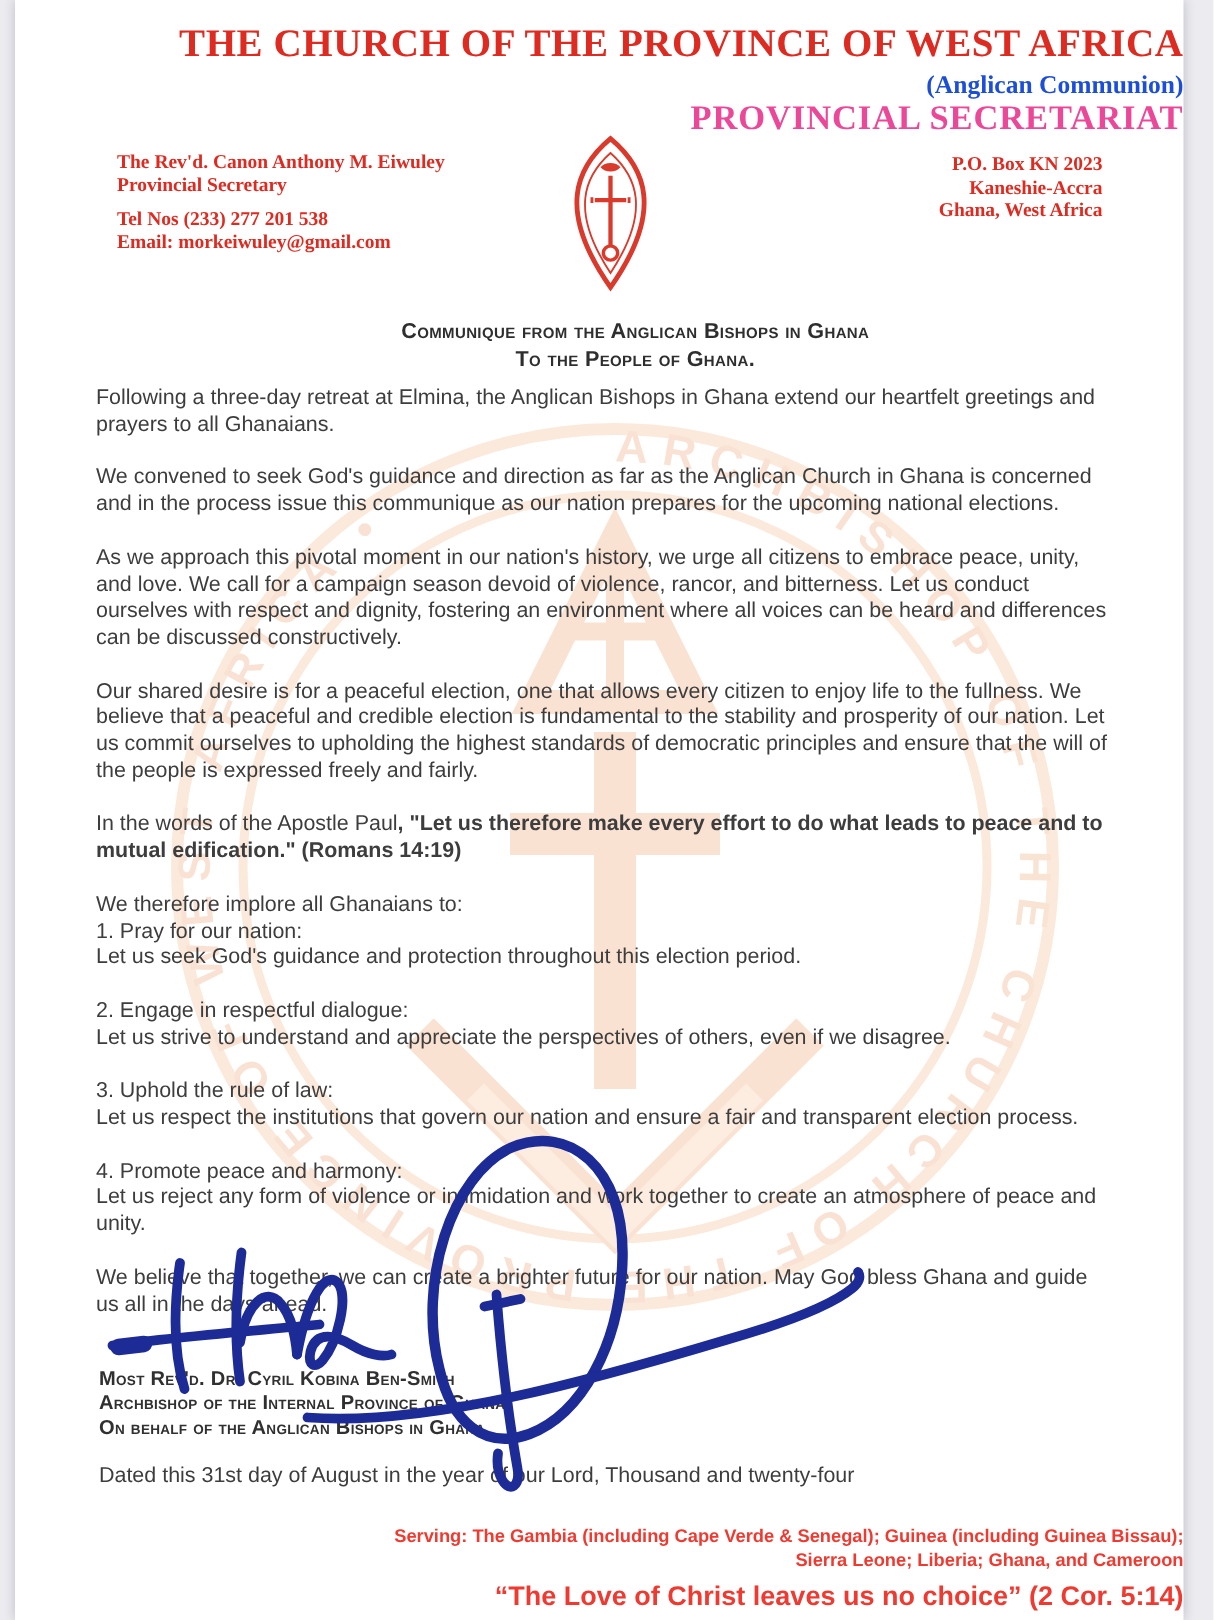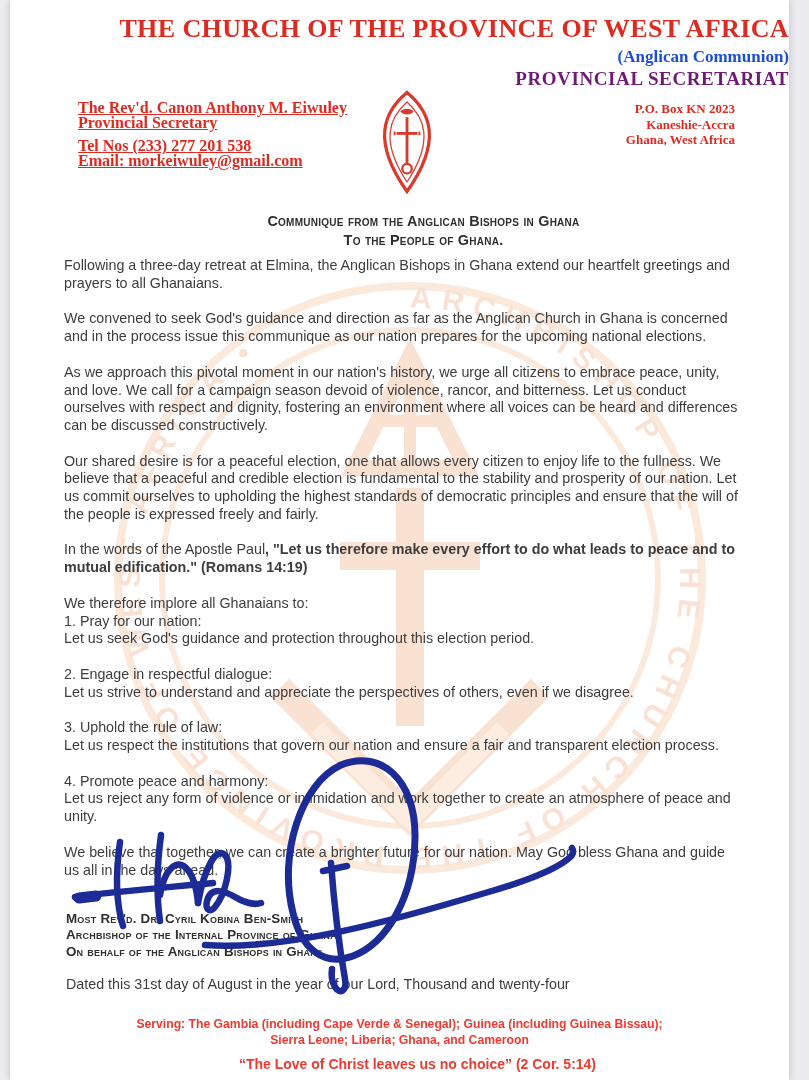--- a/index.html
+++ b/index.html
@@ -19,28 +19,28 @@
   .hdr-title{
     font-family:"Liberation Serif",serif;font-weight:bold;
     font-size:26px;color:#dd2b21;letter-spacing:.4px;line-height:30px;
   }
   .hdr-sub{
     font-family:"Liberation Serif",serif;font-weight:bold;
     font-size:17px;color:#1d4ed8;line-height:21px;margin-top:2px;
   }
   .hdr-sec{
     font-family:"Liberation Serif",serif;font-weight:bold;
-    font-size:19px;color:#701a75;letter-spacing:.6px;line-height:23px;
+    font-size:23px;color:#ec4899;letter-spacing:.6px;line-height:23px;
   }
   
   .contact{position:absolute;top:101px;left:68px;right:54px;z-index:2;}
   .c-left{
     position:absolute;left:0;top:0;
     font-family:"Liberation Serif",serif;font-weight:bold;
-    font-size:16px;color:#dd2b21;line-height:14.5px;text-decoration:underline;
+    font-size:13px;color:#dd2b21;line-height:14.5px;
   }
   .c-left .gap{height:9px;}
   .c-right{
     position:absolute;right:0;top:0;text-align:right;
     font-family:"Liberation Serif",serif;font-weight:bold;
     font-size:13px;color:#dd2b21;line-height:15.5px;
   }
   .logo{position:absolute;left:50%;top:-14px;transform:translateX(-50%);}
   
   .doc-title{
@@ -61,24 +61,24 @@
     position:absolute;top:911px;left:56px;z-index:2;
     font-weight:bold;font-size:13.4px;color:#303030;
     font-variant:small-caps;line-height:16.3px;letter-spacing:.2px;
   }
   .dated{
     position:absolute;top:976px;left:56px;z-index:2;
     font-size:14.3px;color:#3d3d3d;
   }
   
   .footer{
-    position:absolute;top:1016px;left:0;right:0;text-align:center;z-index:2;
+    position:absolute;top:1016px;left:0;right:0;text-align:right;z-index:2;
     font-weight:bold;font-size:12.2px;color:#ee3a30;line-height:16px;
   }
-  .footer .quote{margin-top:8px;font-size:14px;margin-left:36px;}
+  .footer .quote{margin-top:8px;font-size:18px;margin-left:36px;}
   
   .watermark{position:absolute;left:92px;top:256px;z-index:1;opacity:.32;pointer-events:none;}
   .signature-ink{position:absolute;left:55px;top:745px;z-index:3;pointer-events:none;}
 </style>
 </head>
 <body>
 
 <div class="page">
 
   <svg class="watermark" width="616" height="648" viewBox="0 0 616 648">

